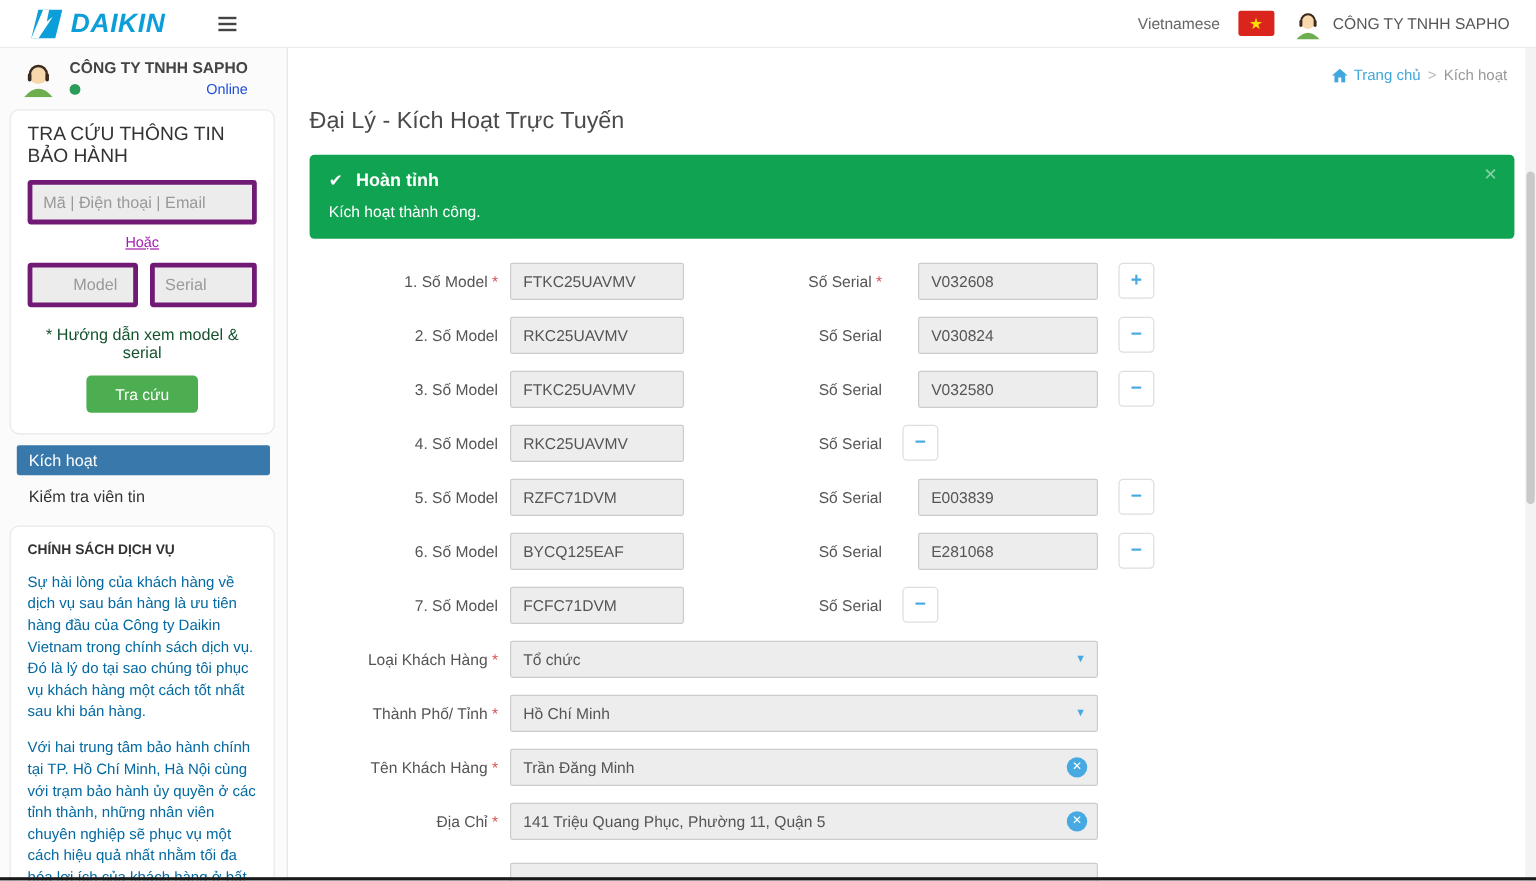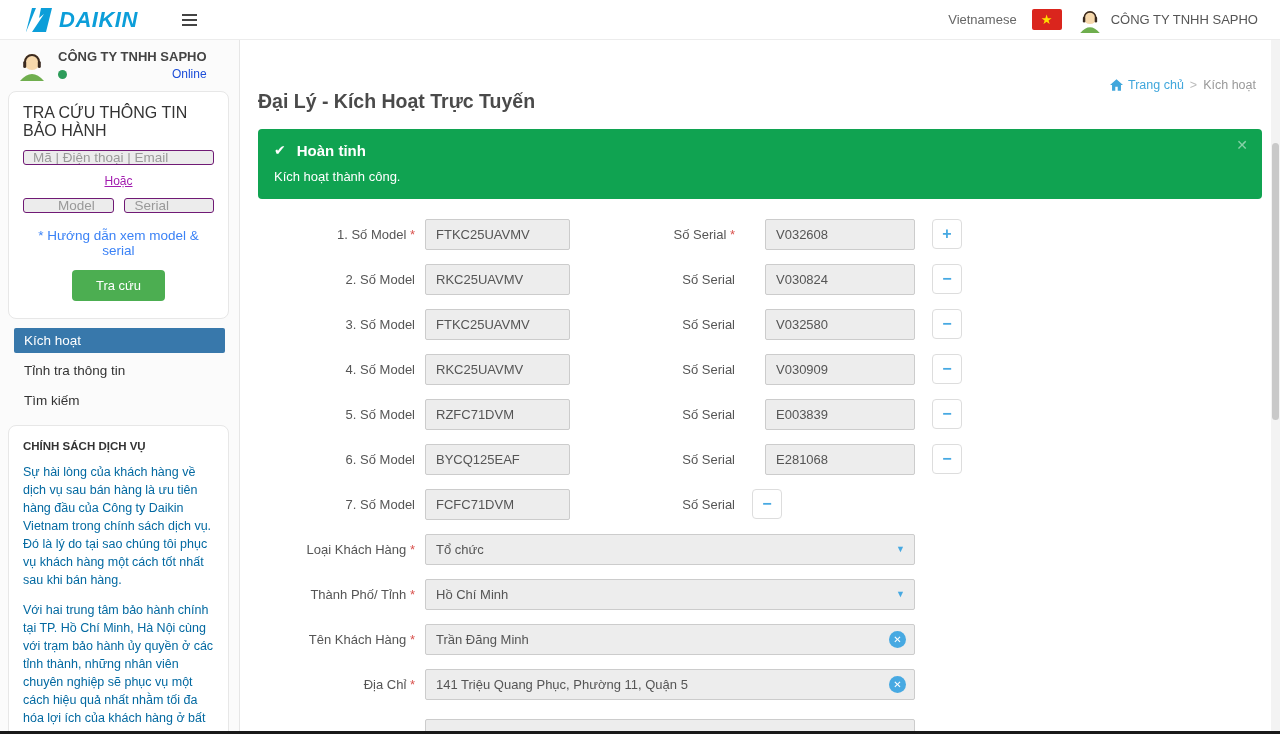--- a/index.html
+++ b/index.html
@@ -27,41 +27,41 @@
   .main { flex:1; position:relative; background:#fff; padding:0 18px; }
 
   
   .user-panel { display:flex; margin:9px 10px 0 16px; gap:10px; align-items:center; }
   .user-name { font-size:13px; font-weight:bold; color:#444; }
   .online { display:flex; align-items:center; gap:6px; font-size:12px; color:#1d4ed8; margin-top:3px;justify-content:space-between; }
   .dot { width:9px; height:9px; border-radius:50%; }
   .card { background:#fff; border:1px solid #e7e7e7; border-radius:8px; margin:10px 10px 0 8px; }
   .search-card { padding:12px 14px 10px; }
   .search-title { font-size:16px; font-weight:normal; color:#333; }
-  .s-input { width:100%; height:15px; background:#ececec; border:1px solid #701a75; border-radius:3px;
+  .s-input { width:100%; height:37px; background:#ececec; border:4px solid #701a75; border-radius:3px;
              margin-top:10px; padding:0 9px; font-size:13.5px; color:#555; font-family:inherit; }
   .s-input::placeholder { color:#999; }
   .or { text-align:center; font-size:12px; color:#a21caf; margin:8px 0 0;text-decoration:underline; }
   .duo { display:flex; gap:10px; }
   .guide { display:block; text-align:center; font-size:13.5px; margin:15px 0 2px; text-decoration:none; cursor:pointer; }
   .search-btn { display:block; margin:12px auto 7px; color:#fff; border:none; border-radius:4px;
                 padding:8px 24px; font-size:13px; font-family:inherit; cursor:pointer; }
   .menu { margin:9px 14px 0; }
   .menu-item { padding:5px 10px; font-size:13.5px; color:#333; margin-bottom:5px; border-radius:2px; cursor:pointer; }
   .menu-item.active { color:#fff; }
   .policy-card { padding:14px 14px 6px; margin-top:12px; height:400px; }
   .policy-title { font-size:11.5px; font-weight:bold; color:#333; margin-bottom:11px; }
   .policy-card p { font-size:12.5px; color:#0369a1; line-height:1.44; margin-bottom:12px; }
 
   
-  .breadcrumb { position:absolute; top:38px; right:24px; font-size:12.5px; color:#999;
+  .breadcrumb { position:absolute; top:16px; right:24px; font-size:12.5px; color:#999;
                 display:flex; align-items:center; gap:6px; }
   .bc-home { display:flex; align-items:center; gap:5px; text-decoration:none; cursor:pointer; }
   .bc-sep { color:#bbb; }
-  .page-title { margin-top:52px; font-size:19.5px; font-weight:700; color:#4a4a4a; line-height:1; }
+  .page-title { margin-top:52px; font-size:19.5px; font-weight:400; color:#4a4a4a; line-height:1; }
 
   .alert { margin-top:17px; border-radius:4px; color:#fff; padding:13px 16px 15px; position:relative; }
   .alert-close { position:absolute; top:8px; right:14px; color:rgba(255,255,255,.5);
                  font-size:14px; font-weight:bold; cursor:pointer; }
   .alert-title { font-size:15px; font-weight:bold; display:flex; gap:11px; align-items:center; }
   .alert-check { font-size:14px; }
   .alert-msg { margin-top:10px; font-size:13px; }
 
   .form { margin-top:20px; }
   .form-row { display:flex; align-items:center; margin-bottom:14px; height:31px; }
@@ -147,28 +147,27 @@
       </div>
 
       <div class="card search-card">
         <div class="search-title">TRA CỨU THÔNG TIN BẢO HÀNH</div>
         <input class="s-input" placeholder="Mã | Điện thoại | Email" style="">
         <div class="or">Hoặc</div>
         <div class="duo">
           <input class="s-input" style="width: 50%; padding-left: 34px;" placeholder="Model">
           <input class="s-input" style="width: 50%;" placeholder="Serial">
         </div>
-        <a class="guide" style="color: #3b82f6; text-align: center;">* Hướng dẫn xem model &amp; serial</a>
+        <a class="guide" style="color: #14532d; text-align: center;">* Hướng dẫn xem model &amp; serial</a>
         <button class="search-btn" style="background: rgb(76, 174, 81);">Tra cứu</button>
       </div>
 
       <div class="menu">
         <div class="menu-item active" style="background: rgb(56, 120, 171);">Kích hoạt</div>
-        <div class="menu-item">Tỉnh tra thông tin</div>
-        <div class="menu-item">Tìm kiếm</div>
+        <div class="menu-item">Kiểm tra viên tin</div>
       </div>
 
       <div class="card policy-card">
         <div class="policy-title">CHÍNH SÁCH DỊCH VỤ</div>
         <p>Sự hài lòng của khách hàng về dịch vụ sau bán hàng là ưu tiên hàng đầu của Công ty Daikin Vietnam trong chính sách dịch vụ. Đó là lý do tại sao chúng tôi phục vụ khách hàng một cách tốt nhất sau khi bán hàng.</p>
         <p>Với hai trung tâm bảo hành chính tại TP. Hồ Chí Minh, Hà Nội cùng với trạm bảo hành ủy quyền ở các tỉnh thành, những nhân viên chuyên nghiệp sẽ phục vụ một cách hiệu quả nhất nhằm tối đa hóa lợi ích của khách hàng ở bất cứ nơi đâu.</p>
 
       </div>
     </div>
 
@@ -235,21 +234,20 @@
   </div>
 
   <div class="form-row">
     <div class="lbl model-lbl">
       <span class="idx">4.</span> <span class="txt">Số Model</span><span class="req"></span>
     </div>
     <input class="inp model-inp" readonly="" value="RKC25UAVMV" style="">
     <div class="lbl serial-lbl">
       <span class="txt">Số Serial</span><span class="req"></span>
     </div>
-    <input class="inp serial-inp" readonly="" value="V030909" style="">
     <button class="row-btn" style="color: rgb(71, 169, 226);">−</button>
   </div>
 
   <div class="form-row">
     <div class="lbl model-lbl">
       <span class="idx">5.</span> <span class="txt">Số Model</span><span class="req"></span>
     </div>
     <input class="inp model-inp" readonly="" value="RZFC71DVM" style="">
     <div class="lbl serial-lbl">
       <span class="txt">Số Serial</span><span class="req"></span>

